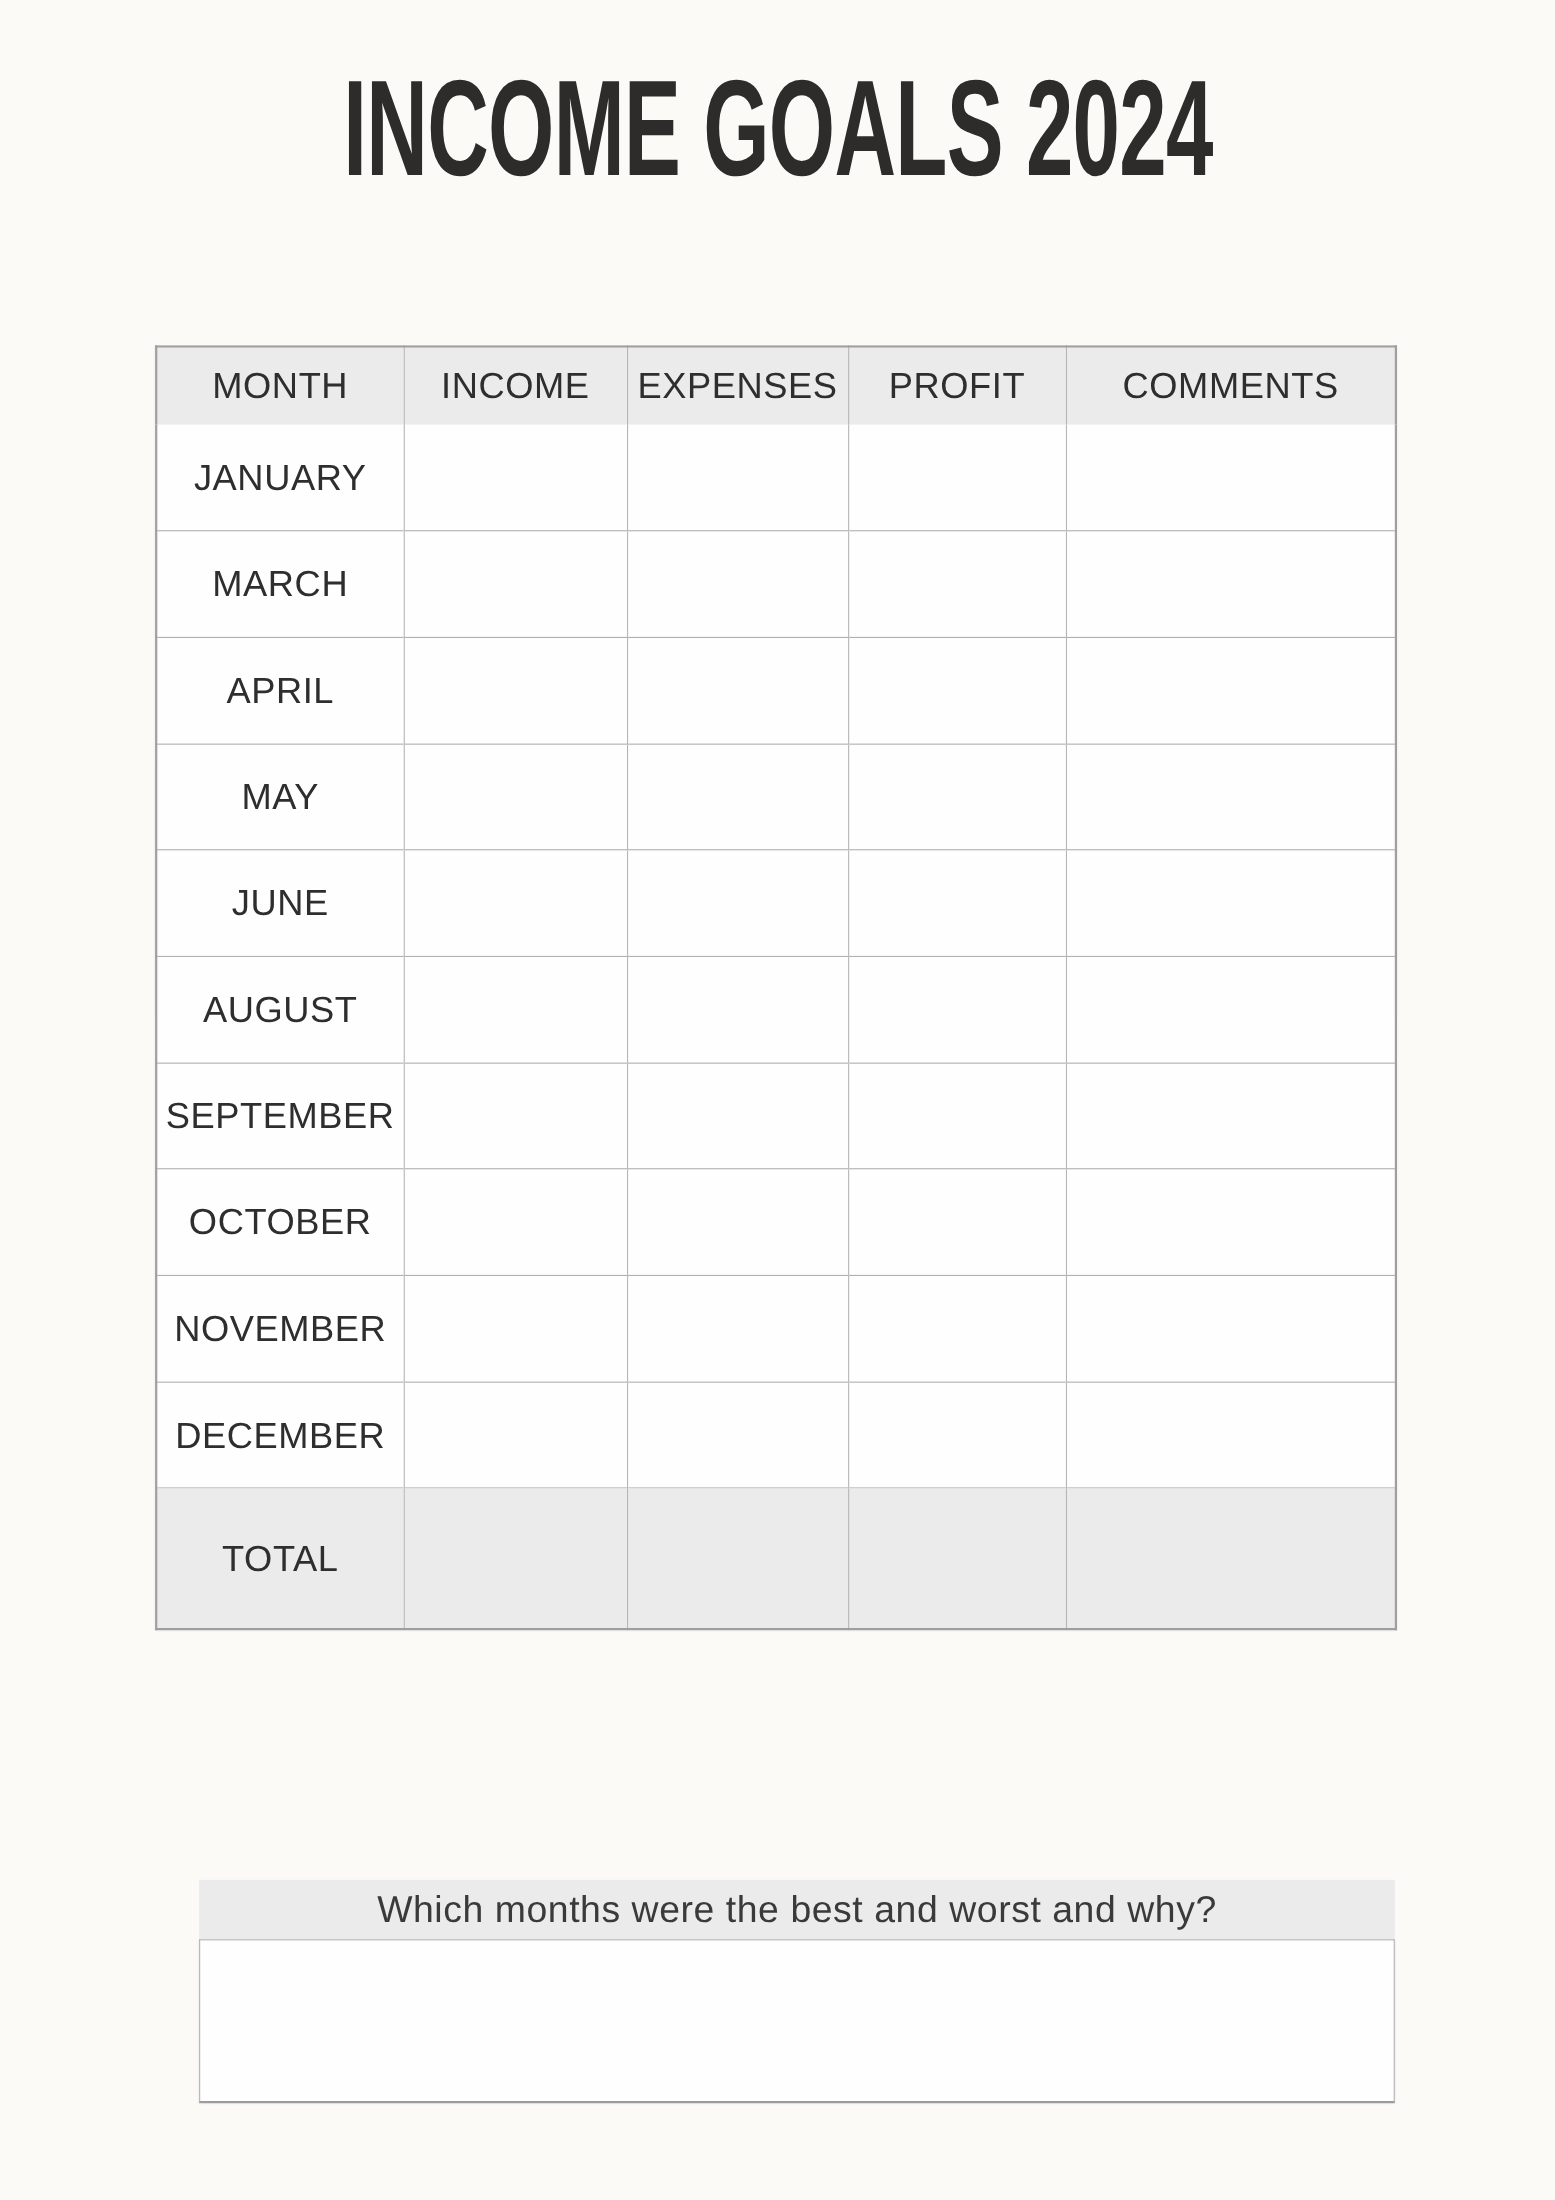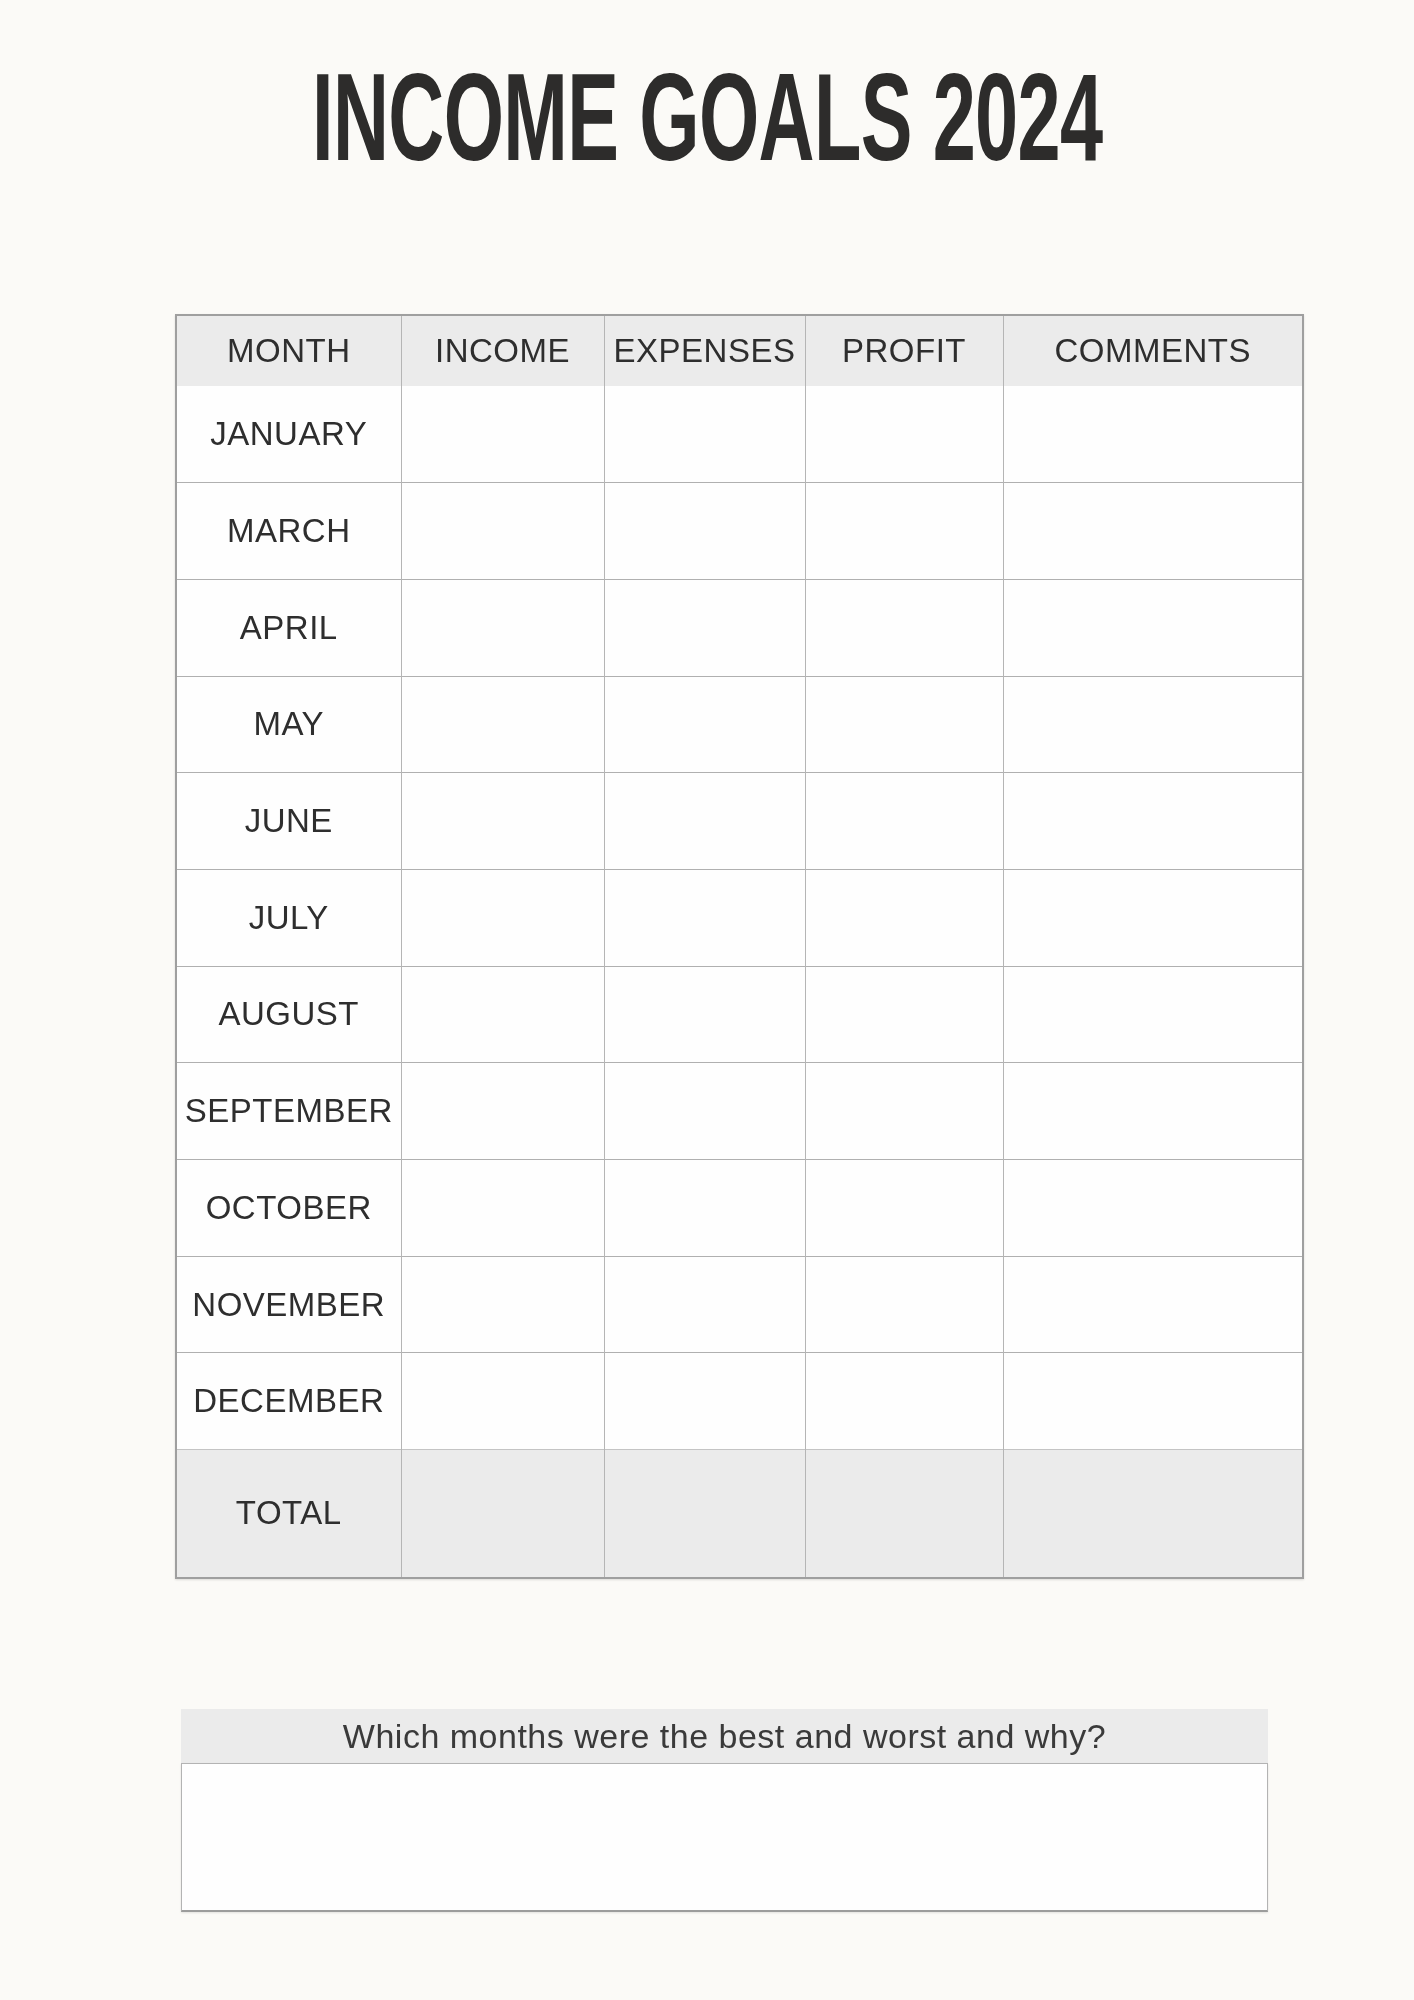--- a/index.html
+++ b/index.html
@@ -28,21 +28,20 @@
   }
   
   table.goals {
     position:absolute; top:314px; left:141px;
     width:1127px;
     table-layout:fixed;
     border-collapse:collapse;
     background:#fefefe;
     border:2px solid #9f9f9f;
     box-shadow:0 1px 2px rgba(0,0,0,0.12);
-    margin-left:34px;
   }
   table.goals th, table.goals td {
     border-left:1px solid #b5b5b5;
     font-weight:normal;
     font-size:33px;
     letter-spacing:0.5px;
     text-align:center;
     vertical-align:middle;
     color:#2e2e2e;
     overflow:hidden;
@@ -129,27 +128,20 @@
         <td></td>
       </tr>
       <tr class="mrow">
         <td>JUNE</td>
         <td></td>
         <td></td>
         <td></td>
         <td></td>
       </tr>
       <tr class="mrow">
-        <td>JULY</td>
-        <td></td>
-        <td></td>
-        <td></td>
-        <td></td>
-      </tr>
-      <tr class="mrow">
         <td>AUGUST</td>
         <td></td>
         <td></td>
         <td></td>
         <td></td>
       </tr>
       <tr class="mrow">
         <td>SEPTEMBER</td>
         <td></td>
         <td></td>

